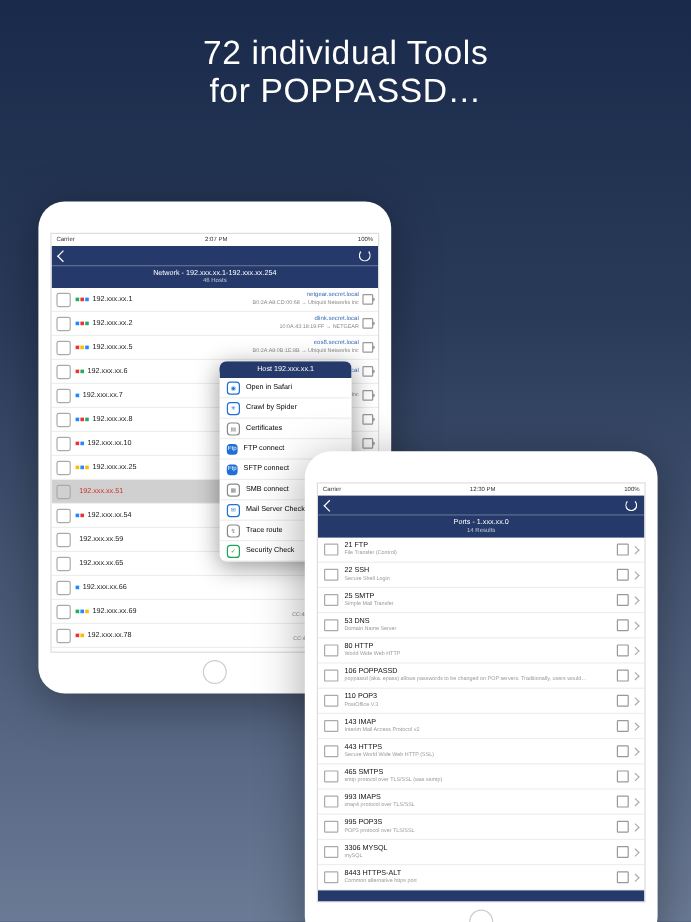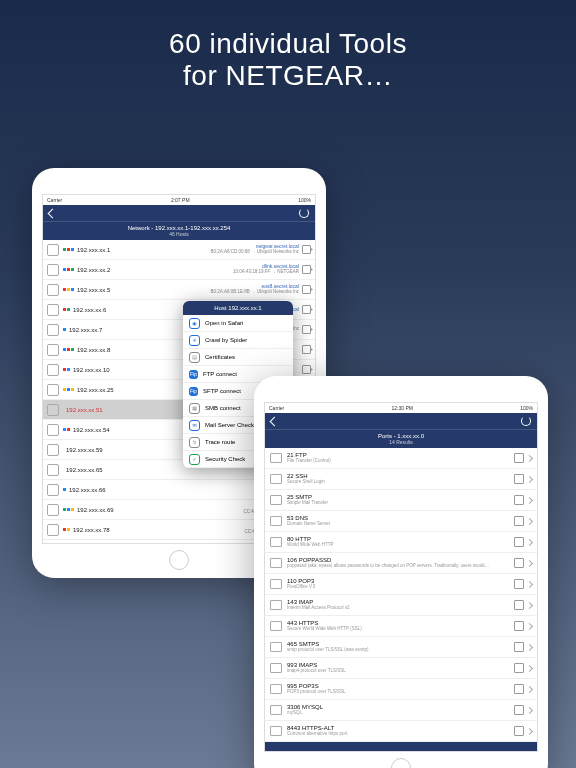--- a/index.html
+++ b/index.html
@@ -41,22 +41,22 @@
 .prow .ptxt .pd{font-size:4.5px;color:#999}
 .prow .pacc{width:8px;height:8px;border:1px solid #999;border-radius:1px;margin-left:2px}
 .prow .pchev{width:4px;height:4px;border-right:1px solid #aaa;border-top:1px solid #aaa;transform:rotate(45deg);margin-left:3px}
 .bluefill{background:#253a6a;height:40px}
 .homebtn{position:absolute;left:50%;bottom:8px;width:18px;height:18px;border:1.5px solid #ccc;border-radius:50%;transform:translateX(-50%)}
 </style>
 </head>
 <body>
 
 <div class="hero">
-  <div class="l1">60 individual Tools</div>
-  <div class="l2">for NETGEAR…</div>
+  <div class="l1">72 individual Tools</div>
+  <div class="l2">for POPPASSD…</div>
 </div>
 
 <div class="tablet left">
   <div class="screen">
     <div class="statusbar">
       <span>Carrier</span>
       <span>2:07 PM</span>
       <span>100%</span>
     </div>
     <div class="navbar">

